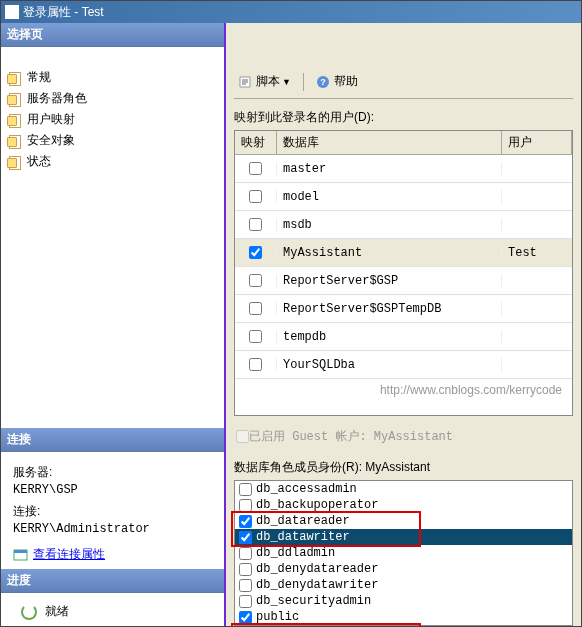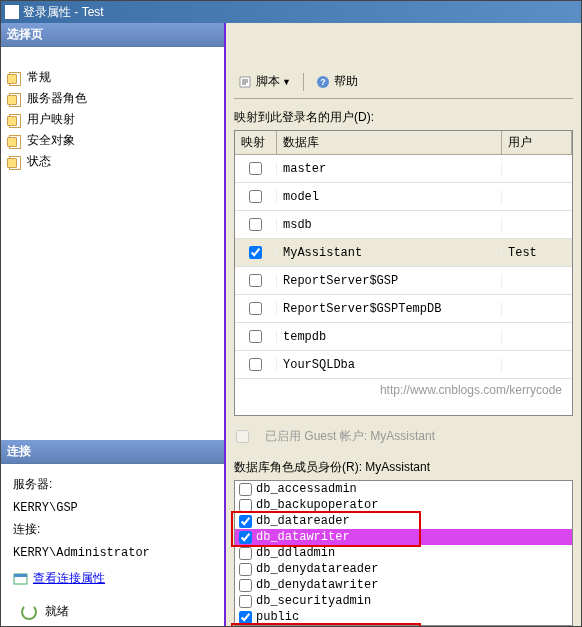--- a/index.html
+++ b/index.html
@@ -10,21 +10,21 @@
 .sidebar { width: 225px; background: #fff; border-right: 2px solid #6d28d9; display: flex; flex-direction: column; }
 .section-header { background: linear-gradient(to bottom, #7b9ed6, #6080b8); color: #fff; padding: 3px 6px; font-weight: bold; border-bottom: 1px solid #5a7aa8; }
 .nav-list { padding: 20px 0; background: #fff; }
 .nav-item { display: flex; align-items: center; padding: 2px 6px; cursor: pointer; }
 .nav-icon { width: 16px; height: 14px; margin-right: 4px; display: inline-block; position: relative; }
 .nav-icon::before { content: ""; position: absolute; left: 2px; top: 1px; width: 10px; height: 12px; background: #fff; border: 1px solid #caa050; }
 .nav-icon::after { content: ""; position: absolute; left: 0; top: 3px; width: 8px; height: 8px; background: #ffe07a; border: 1px solid #caa050; border-radius: 1px; }
 .spacer { flex: 1; background: #fff; }
 .conn-section { background: #fff; padding: 6px 12px; }
 .conn-label { margin-top: 6px; }
-.conn-value { margin-top: 8px; font-family: "Courier New", monospace; }
+.conn-value { margin-top: 2px; font-family: "Courier New", monospace; }
 .link-row { display: flex; align-items: center; margin-top: 10px; }
 .link-icon { width: 16px; height: 14px; margin-right: 4px; display: inline-block; }
 .link-icon svg { width: 16px; height: 14px; }
 .link-text { color: #0000ee; text-decoration: underline; cursor: pointer; }
 .progress-section { background: #fff; padding: 10px 8px 6px 8px; }
 .progress-row { display: flex; align-items: center; }
 .spinner { width: 16px; height: 16px; border: 2px solid #6aa84f; border-top-color: transparent; border-radius: 50%; margin-right: 8px; margin-left: 12px; }
 .content { flex: 1; background: #ece9d8; padding: 8px 8px 0 8px; overflow: hidden; }
 .toolbar { display: flex; align-items: center; gap: 4px; padding-bottom: 4px; margin-top: 40px; }
 .tbtn { display: flex; align-items: center; padding: 2px 4px; cursor: pointer; }
@@ -40,24 +40,24 @@
 .gh-db { flex: 1; }
 .gh-user { width: 70px; }
 .grid-row { display: flex; border-bottom: 1px solid #e0e0e0; align-items: center; height: 28px; }
 .grid-row.selected { background: #ece9d8; }
 .gr-map { width: 42px; display: flex; justify-content: center; align-items: center; border-right: 1px solid #eee; }
 .gr-db { flex: 1; padding: 0 6px; font-family: "Courier New", monospace; border-right: 1px solid #eee; }
 .gr-user { width: 70px; padding: 0 6px; font-family: "Courier New", monospace; }
 .cb { width: 13px; height: 13px; }
 .hint { color: #999; text-align: right; padding: 4px 10px 0 0; font-family: Arial, sans-serif; font-size: 12px; }
 .guest-row { display: flex; align-items: center; margin: 12px 0 14px 2px; color: #999; }
-.guest-row .lbl { margin-left: 16px; font-family: Liberation Sans, sans-serif; }
+.guest-row .lbl { margin-left: 0; font-family: Liberation Mono, monospace; }
 .roles-box { border: 1px solid #888; background: #fff; position: relative; }
 .role-row { display: flex; align-items: center; padding: 1px 4px; height: 16px; }
-.role-row.selected { background: #d946ef; color: #fff; }
+.role-row.selected { background: #0c4a6e; color: #fff; }
 .role-row .rn { margin-left: 4px; font-family: "Courier New", monospace; font-size: 12px; }
 .hl-box { position: absolute; border: 2px solid #d00; pointer-events: none; }
 </style>
 </head>
 <body>
 
 <div class="titlebar">
   <span class="titlebar-icon"></span>
   <span>登录属性 - Test</span>
 </div>
@@ -101,20 +101,21 @@
         <span class="link-icon">
           <svg viewBox="0 0 16 14">
               <rect x="1" y="2" width="13" height="10" fill="#fff" stroke="#4a6" stroke-width="1"></rect>
               <rect x="1" y="2" width="13" height="3" fill="#4a90d0"></rect>
             </svg>
         </span>
         <span class="link-text">查看连接属性</span>
       </div>
     </div>
 
+    <div class="section-header">进度</div>
     <div class="progress-section">
       <div class="progress-row">
         <span class="spinner"></span>
         <span>就绪</span>
       </div>
     </div>
   </div>
 
   <div class="content">
     <div class="toolbar">

